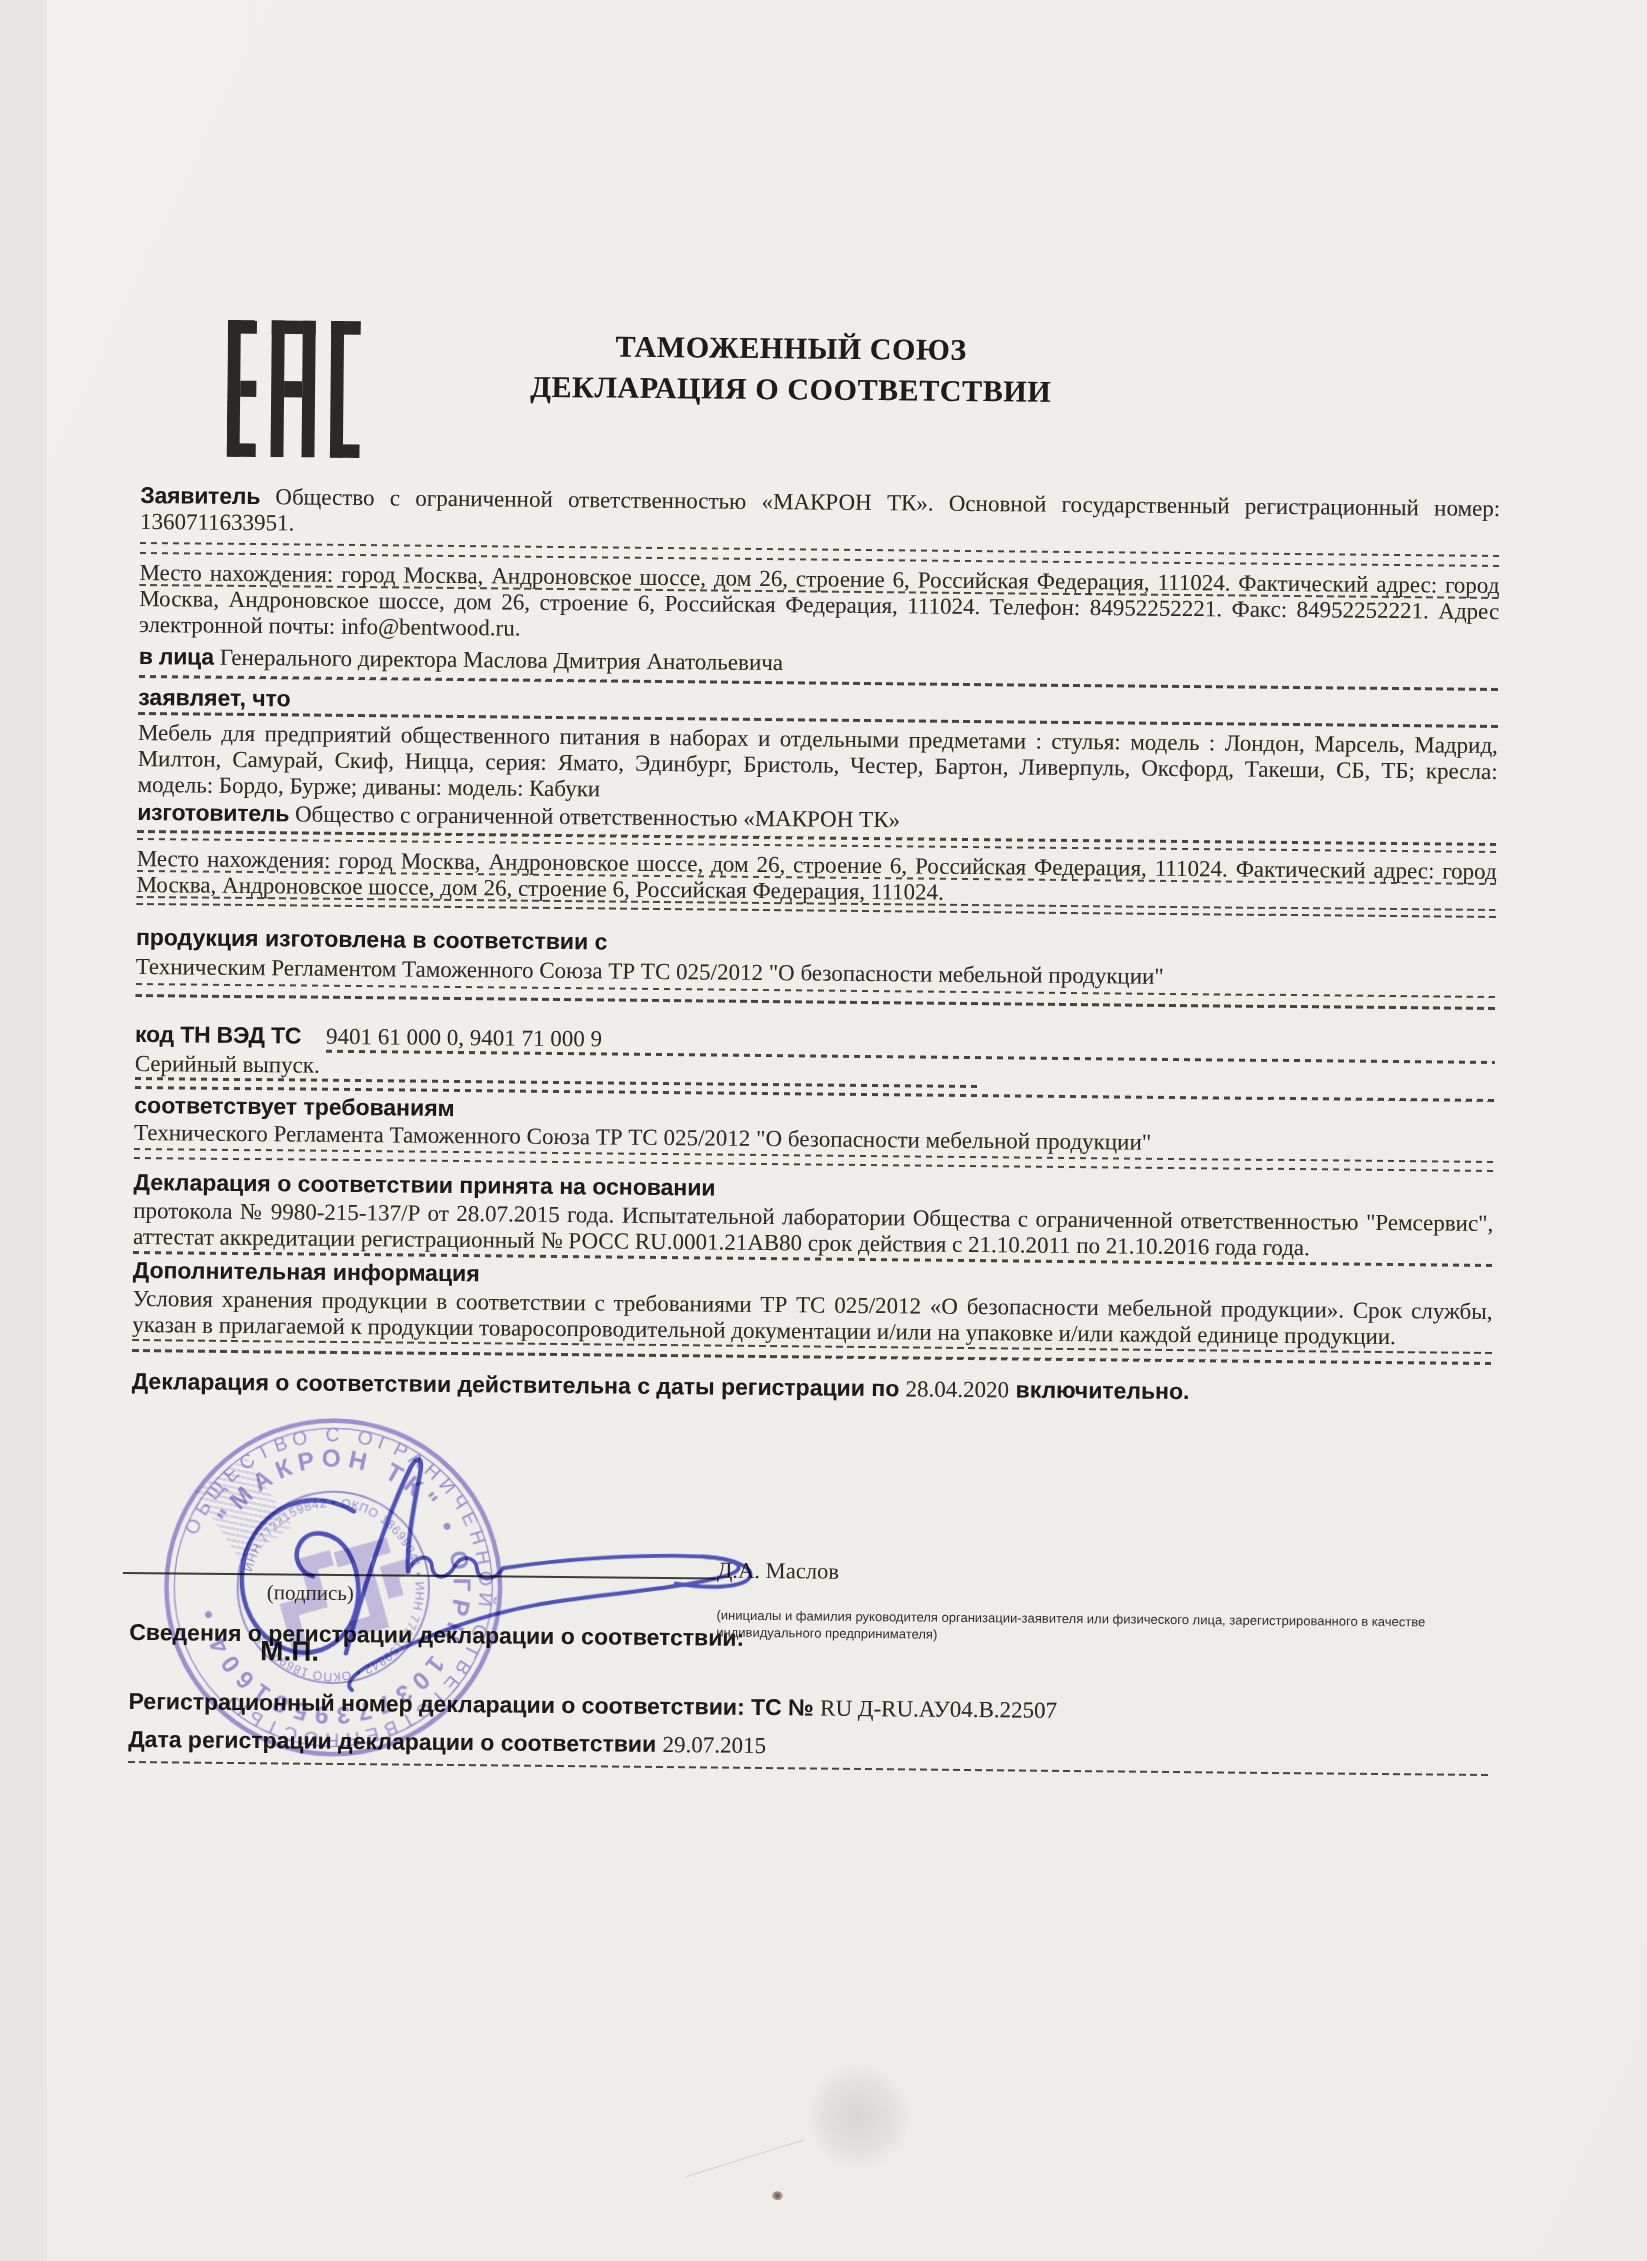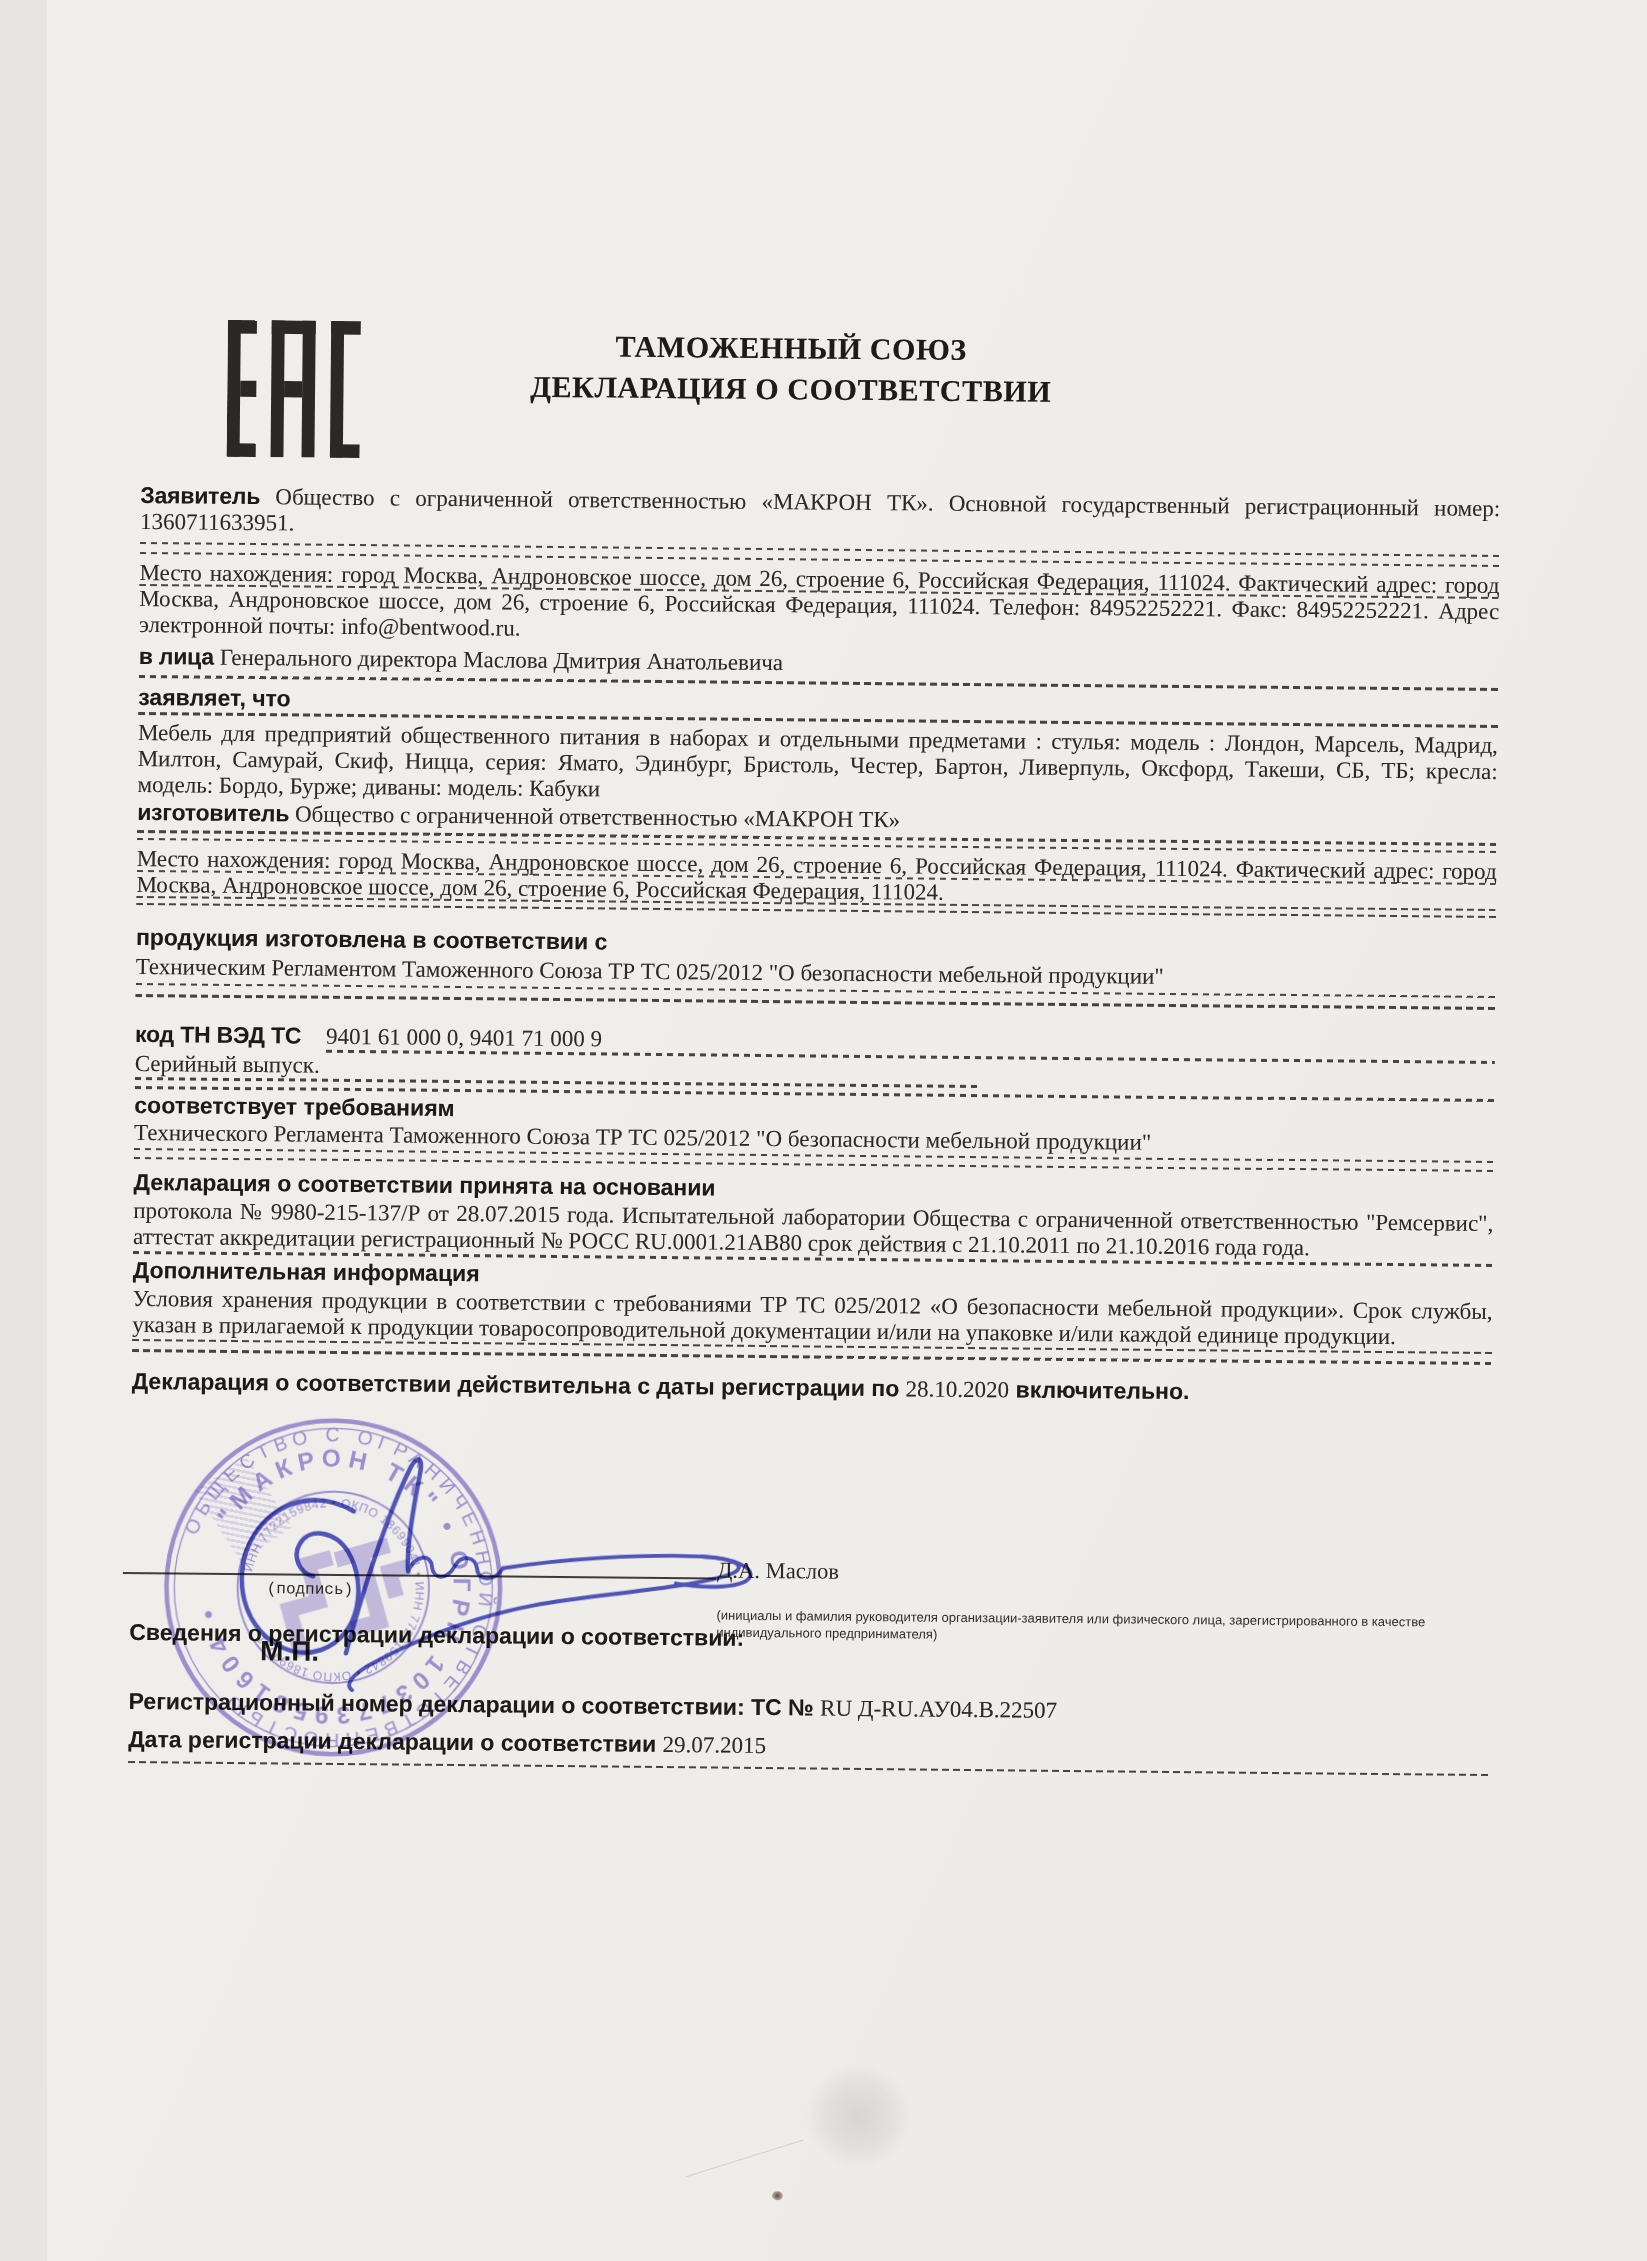--- a/index.html
+++ b/index.html
@@ -43,22 +43,22 @@
 
   
   .eac{position:absolute;left:231px;top:318px;}
   .doc-title{position:absolute;left:0;right:58px;top:320px;text-align:center;
     font-family:"Liberation Serif","DejaVu Serif",serif;font-weight:700;
     font-size:30px;line-height:41px;color:#1e1c19;letter-spacing:0.6px;
     text-shadow:0 0 0.6px rgba(30,28,25,.4);}
 
   
   .sig-line{position:absolute;left:138px;top:1571px;width:593px;height:1.9px;background:#24221f;opacity:.88;}
-  .sig-caption{position:absolute;left:282px;top:1578px;font-family:Liberation Mono, monospace;
-    font-size:16px;color:#2e2c29;}
+  .sig-caption{position:absolute;left:282px;top:1578px;font-family:Liberation Serif, serif;
+    font-size:21px;color:#2e2c29;}
   .sig-name{position:absolute;left:732px;top:1551px;font-size:22.6px;color:#2d2a25;}
   .sig-note{position:absolute;left:732px;top:1600px;width:723px;
     font-family:"Liberation Sans","DejaVu Sans",sans-serif;font-size:13px;line-height:17.4px;color:#2f2d2a;}
   .mp{position:absolute;left:276px;top:1633px;font-family:"Liberation Sans","DejaVu Sans",sans-serif;
     font-weight:700;font-size:28px;color:#1c1b18;}
 
   .stamp-svg{position:absolute;left:161px;top:1397px;mix-blend-mode:multiply;filter:blur(0.3px);}
   .stamp-patch{position:absolute;left:227px;top:1465px;width:62px;height:84px;
     transform:rotate(-34deg);opacity:.22;
     background:repeating-linear-gradient(45deg,#8578c8 0 2.6px,transparent 2.6px 5.8px);}
@@ -146,21 +146,21 @@
 
     <p class="boldline" style="margin-top:9px">Декларация о соответствии принята на основании</p>
     <p class="p" style="margin-top:1.3px">протокола № 9980-215-137/Р от 28.07.2015 года. Испытательной лаборатории Общества с ограниченной ответственностью "Ремсервис", аттестат аккредитации регистрационный № РОСС RU.0001.21АВ80 срок действия с 21.10.2011 по 21.10.2016 года года.</p>
     <div class="dots" style="margin-top:1.3px"></div>
 
     <p class="boldline" style="margin-top:2.6px">Дополнительная информация</p>
     <p class="p" style="margin-top:1.3px">Условия хранения продукции в соответствии с требованиями ТР ТС 025/2012 «О безопасности мебельной продукции». Срок службы, указан в прилагаемой к продукции товаросопроводительной документации и/или на упаковке и/или каждой единице продукции.</p>
     <div class="dots" style="margin-top:1.3px"></div>
     <div class="dots" style="margin-top:7.8px"></div>
 
-    <p class="boldline" style="margin-top:15.5px"><span>Декларация о соответствии действительна с даты регистрации по</span> <span class="serifv">28.10.2020</span> <span>включительно.</span></p>
+    <p class="boldline" style="margin-top:15.5px"><span>Декларация о соответствии действительна с даты регистрации по</span> <span class="serifv">28.04.2020</span> <span>включительно.</span></p>
 
     <div style="height:222px"></div>
 
     <p class="boldline">Сведения о регистрации декларации о соответствии:</p>
     <p class="boldline" style="margin-top:41px"><span>Регистрационный номер декларации о соответствии: ТС №</span> <span class="serifv">RU Д-RU.АУ04.В.22507</span></p>
     <p class="boldline" style="margin-top:9px"><span>Дата регистрации декларации о соответствии</span> <span class="serifv">29.07.2015</span></p>
     <div class="dots" style="margin-top:6.5px"></div>
   </div>
 
   <div class="sig-line"></div>

